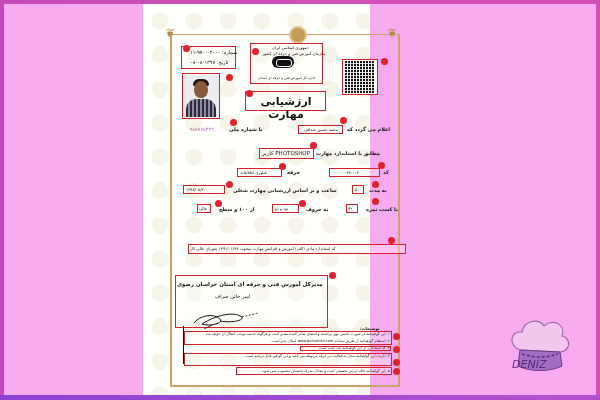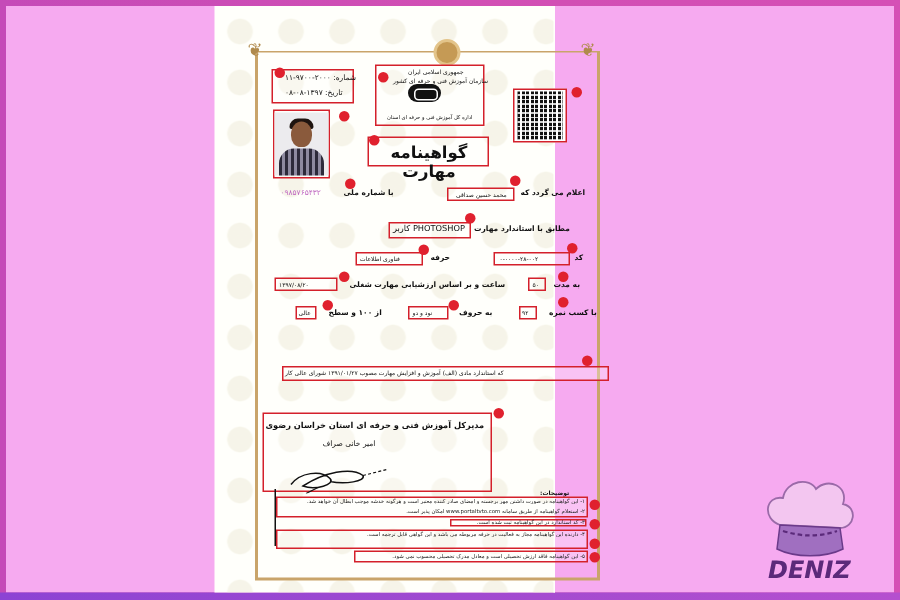--- a/index.html
+++ b/index.html
@@ -64,21 +64,21 @@
       repeating-linear-gradient(0deg, transparent 0 2px, rgba(255,255,255,0.8) 2px 3px),
       repeating-linear-gradient(90deg, #111 0 2px, #fff 2px 3px, #111 3px 5px, #fff 5px 6px);
   }
   .seal {
     position: absolute; left: 272px; top: 56px; width: 22px; height: 12px; border-radius: 6px; background: #111;
   }
   .seal::after { content: ""; position: absolute; left: 4px; top: 3px; width: 14px; height: 6px; border: 1px solid #fff; border-radius: 3px; }
   .signature { position: absolute; left: 190px; top: 307px; width: 70px; height: 22px; }
   .pink-text { color: #c06ac2; }
   .logo { position: absolute; left: 500px; top: 310px; width: 80px; height: 80px; }
-  .logo-text { position: absolute; left: 512px; top: 370px; font-size: 16px; font-weight: bold; color: #5b2a7a; font-style: italic; font-family: "DejaVu Sans", sans-serif; }
+  .logo-text { position: absolute; left: 512px; top: 358px; font-size: 11px; font-weight: normal; color: #5b2a7a; font-style: italic; font-family: "DejaVu Sans", sans-serif; }
   .footnote { position: absolute; font-size: 3.6px; color: #222; direction: rtl; white-space: nowrap; overflow: hidden; }
 </style>
 </head>
 <body>
 
 <div class="frame-inner"></div>
 <div class="bottom-bar"></div>
 
 <div class="paper" style="left:143px;width:227px;">
   <div class="paper-bg-pattern"></div>
@@ -109,21 +109,21 @@
 <div class="redbox" style="left:182px;top:73px;width:38px;height:46px;"></div>
 <div class="photo">
   <div class="hair"></div>
     <div class="head"></div>
     <div class="shirt"></div>
 </div>
 <div class="dot" style="left:226px;top:74px;"></div>
 
 <div class="redbox" style="left:245px;top:91px;width:81px;height:20px;"></div>
 <div class="dot" style="left:246px;top:90px;"></div>
-<div class="title" style="left:250px;top:95px;width:72px;">گواهینامه مهارت</div>
+<div class="title" style="left:250px;top:95px;width:72px;">ارزشیابی مهارت</div>
 
 <div class="dot" style="left:230px;top:119px;"></div>
 <div class="txt pink-text" style="left:187px;top:126px;">۰۹۸۵۷۶۵۴۳۲</div>
 <div class="txt bold" style="left:229px;top:126px;">با شماره ملی</div>
 <div class="redbox" style="left:298px;top:125px;width:45px;height:9px;"></div>
 <div class="dot" style="left:340px;top:117px;"></div>
 <div class="txt" style="left:304px;top:127px;font-size:4px;">محمد حسین صداقی</div>
 <div class="txt bold" style="left:347px;top:126px;">اعلام می گردد که</div>
 
 <div class="redbox" style="left:259px;top:148px;width:55px;height:11px;"></div>

